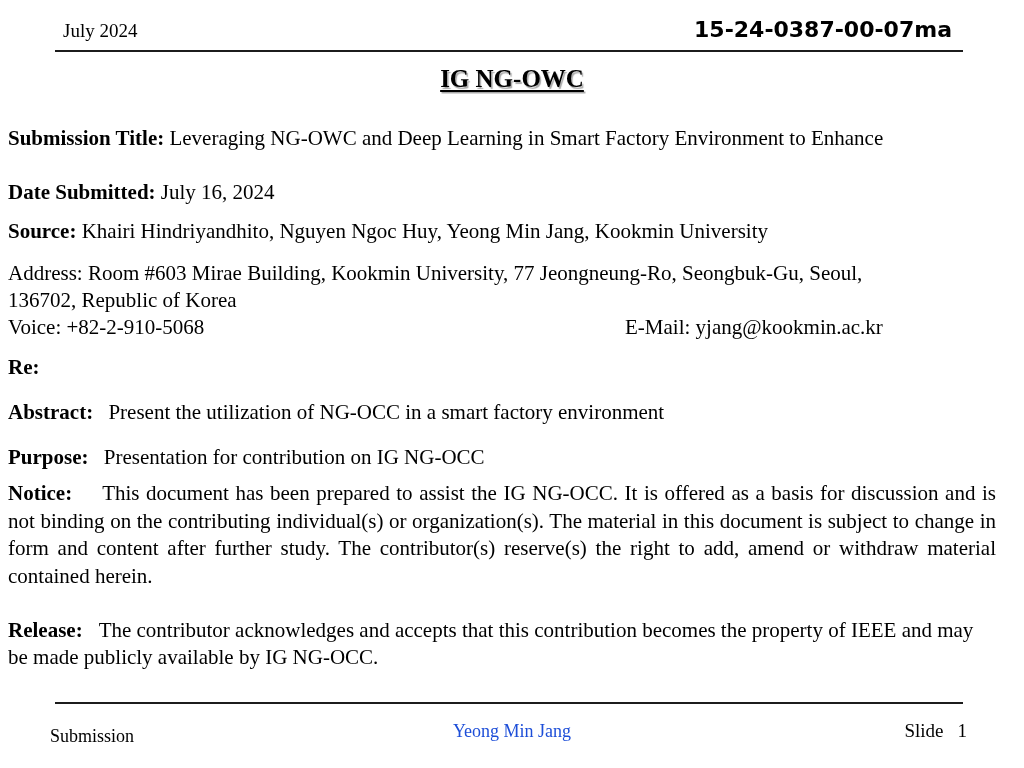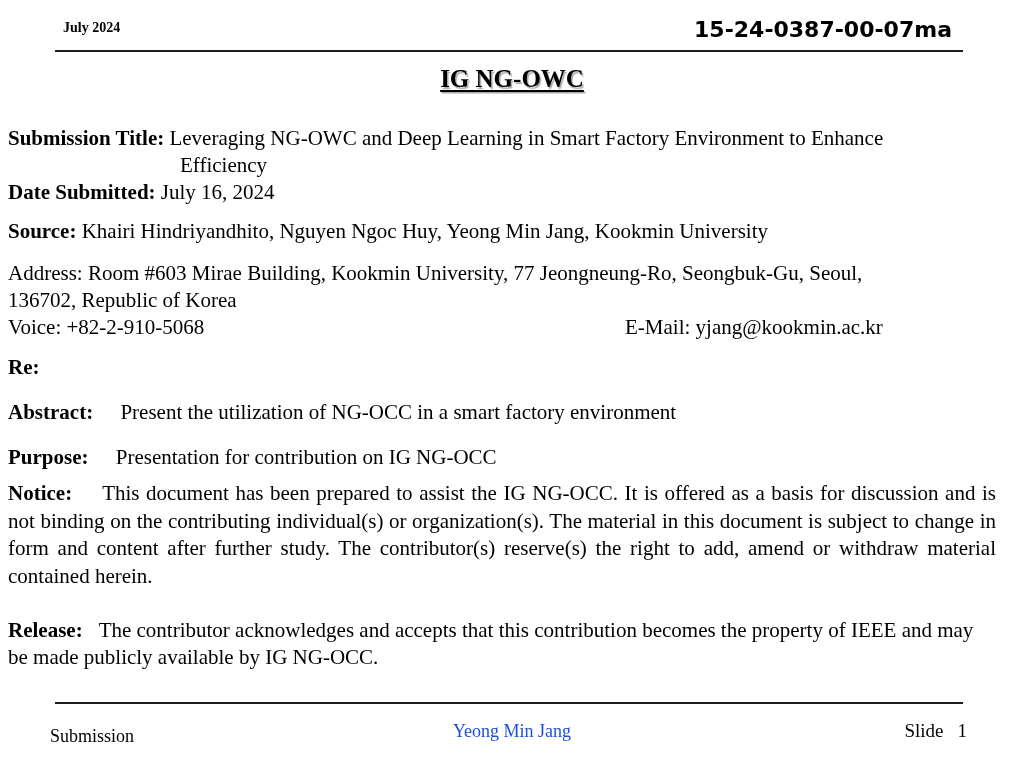--- a/index.html
+++ b/index.html
@@ -11,21 +11,21 @@
     background: #ffffff;
     font-family: "Liberation Serif", serif;
     color: #000000;
     overflow: hidden;
   }
   .abs { position: absolute; }
 
   
   .hdr-date {
     left: 63px; top: 20px;
-    font-size: 14px; font-weight: bold;
+    font-size: 19px; font-weight: normal;
   }
   .hdr-docnum {
     top: 17px; right: 72px;
     font-family: "DejaVu Sans", sans-serif;
     font-weight: bold;
     font-size: 22px;
     letter-spacing: 0px;
   }
   .hdr-rule {
     left: 55px; top: 50px;
@@ -50,21 +50,21 @@
   .body-line {
     left: 8px; width: 988px;
     font-size: 21px; line-height: 27px;
   }
   b.lbl { font-weight: bold; }
 
   .st-line2 { padding-left: 172px; }
 
   .email-pos { position: absolute; left: 617px; top: 0; }
 
-  .gap-sm { margin-right: 22px; }
+  .gap-sm { margin-right: 10px; }
   .gap-md { margin-right: 16px; }
   .gap-lg { margin-right: 30px; }
 
   .just { text-align: justify; line-height: 27.5px; }
 
   
   .ftr-rule {
     left: 55px; top: 702px;
     width: 908px; height: 2px;
     background: #1c1c1c;
@@ -88,21 +88,20 @@
 
   <div class="abs doc-title">
     <span class="u">IG NG-OWC</span>
   </div>
 
   <div class="abs body-line" style="top:125px;">
     <div>
       <b class="lbl">Submission Title:</b>
       <span>Leveraging NG-OWC and Deep Learning in Smart Factory Environment to Enhance</span>
     </div>
-    <div class="st-line2">Efficiency</div>
   </div>
 
   <div class="abs body-line" style="top:179px;">
     <b class="lbl">Date Submitted:</b>
     <span>July 16, 2024</span>
   </div>
 
   <div class="abs body-line" style="top:218px;">
     <b class="lbl">Source:</b>
     <span>Khairi Hindriyandhito, Nguyen Ngoc Huy, Yeong Min Jang, Kookmin University</span>

